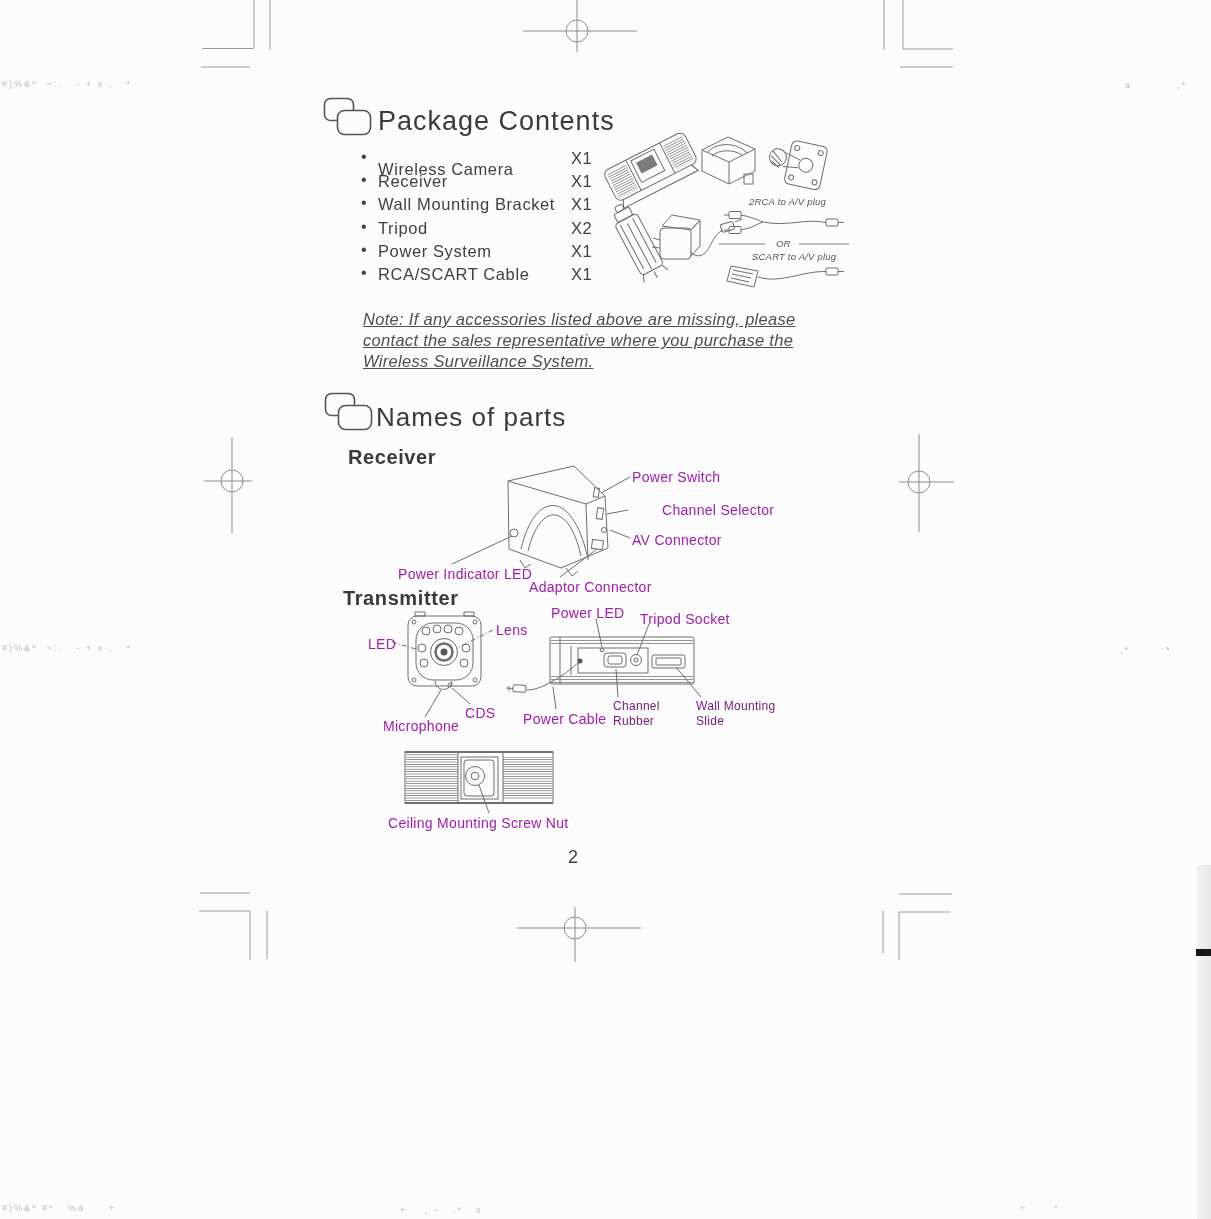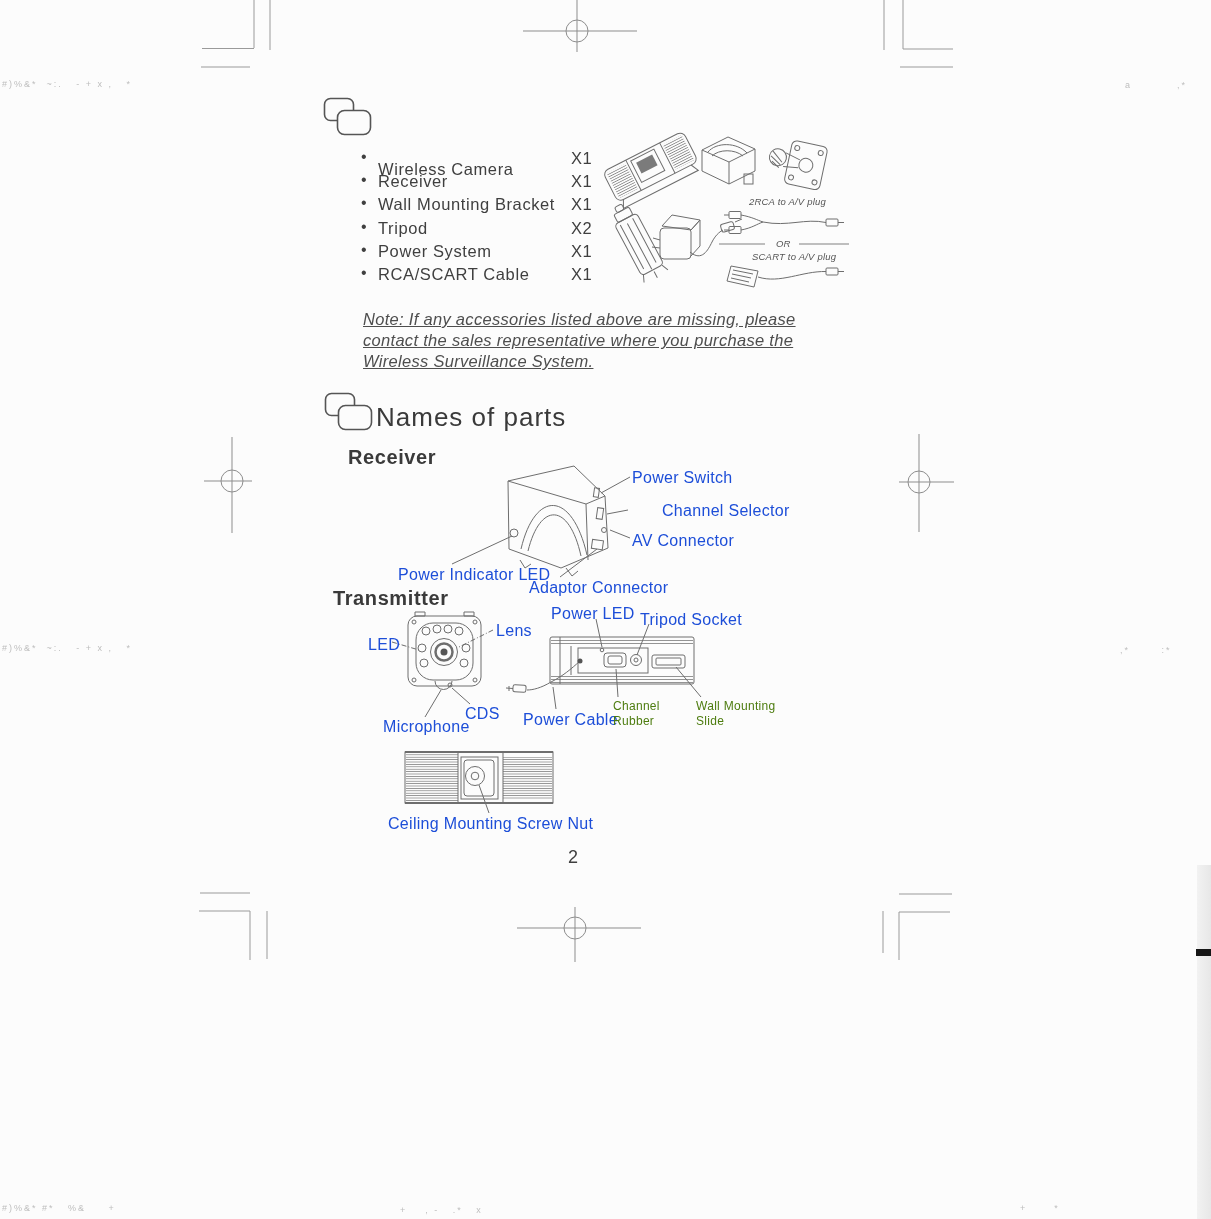--- a/index.html
+++ b/index.html
@@ -8,22 +8,22 @@
     background:#fcfcfc; overflow:hidden;
     font-family:"Liberation Sans", sans-serif; color:#454545;
   }
   .abs { position:absolute; }
   .h1 { font-size:27px; color:#3a3a3a; letter-spacing:1px; white-space:nowrap; }
   .subh { font-size:20px; font-weight:bold; color:#3a3a3a; letter-spacing:0.6px; white-space:nowrap; }
   .bullet { font-size:16px; color:#3f3f3f; }
   .li-label { font-size:16.5px; color:#3f3f3f; letter-spacing:0.6px; white-space:nowrap; }
   .li-qty { font-size:16.5px; color:#3f3f3f; letter-spacing:0.5px; }
   .note { font-size:16.5px; font-style:italic; color:#4e4e4e; line-height:1.28; letter-spacing:0.3px;text-decoration:underline; }
-  .dlabel { font-size:16px; color:#1d4ed8; letter-spacing:0.3px; white-space:nowrap; }
-  .dlabel-wrap { font-size:12px; color:#4d7c0f; letter-spacing:0.3px; line-height:1.25; }
+  .dlabel { font-size:14px; color:#a21caf; letter-spacing:0.3px; white-space:nowrap; }
+  .dlabel-wrap { font-size:12px; color:#701a75; letter-spacing:0.3px; line-height:1.25; }
   .slabel { font-size:9.5px; color:#555; letter-spacing:0.2px; white-space:nowrap;font-style:italic; }
   .pageno { font-size:18px; color:#3f3f3f; }
   .noise { font-size:9px; color:#8a8a8a; opacity:.55; filter:blur(.3px); letter-spacing:2px; white-space:pre; }
   .edge-strip { background:linear-gradient(to right,#f2f2f2,#e7e7e7); }
   .edge-bar { background:#161616; }
 </style>
 </head>
 <body>
 
 <div class="page">
@@ -246,20 +246,21 @@
       <path d="M458,752 V803"></path>
         <path d="M503,752 V803"></path>
       <rect x="461" y="757" width="37" height="42"></rect>
       <rect x="464" y="760" width="30" height="36" rx="3"></rect>
       <circle cx="475" cy="776" r="9.5"></circle>
         <circle cx="475" cy="776" r="3.8"></circle>
       <path d="M479,785 L489,813"></path>
     </g>
   </svg>
 
+  <div class="abs h1" style="left:378px;top:106px">Package Contents</div>
 
   <div class="abs" style="left:361px;top:148px">
     <div class="abs" style="left:0;top:0"><span class="bullet">•</span><span class="li-label abs" style="left:17px;top:12px">Wireless Camera</span><span class="li-qty abs" style="left:210px;top:1px">X1</span></div>
     <div class="abs" style="left:0;top:23px"><span class="bullet">•</span><span class="li-label abs" style="left:17px;top:1px">Receiver</span><span class="li-qty abs" style="left:210px;top:1px">X1</span></div>
     <div class="abs" style="left:0;top:46px"><span class="bullet">•</span><span class="li-label abs" style="left:17px;top:1px">Wall Mounting Bracket</span><span class="li-qty abs" style="left:210px;top:1px">X1</span></div>
     <div class="abs" style="left:0;top:70px"><span class="bullet">•</span><span class="li-label abs" style="left:17px;top:1px">Tripod</span><span class="li-qty abs" style="left:210px;top:1px">X2</span></div>
     <div class="abs" style="left:0;top:93px"><span class="bullet">•</span><span class="li-label abs" style="left:17px;top:1px">Power System</span><span class="li-qty abs" style="left:210px;top:1px">X1</span></div>
     <div class="abs" style="left:0;top:116px"><span class="bullet">•</span><span class="li-label abs" style="left:17px;top:1px">RCA/SCART Cable</span><span class="li-qty abs" style="left:210px;top:1px">X1</span></div>
   </div>
 
@@ -272,21 +273,21 @@
   <div class="abs h1" style="left:376px;top:402px;font-size:26px">Names of parts</div>
 
   <div class="abs subh" style="left:348px;top:446px">Receiver</div>
 
   <div class="abs dlabel" style="left:632px;top:469px">Power Switch</div>
   <div class="abs dlabel" style="left:662px;top:502px">Channel Selector</div>
   <div class="abs dlabel" style="left:632px;top:532px">AV Connector</div>
   <div class="abs dlabel" style="left:398px;top:566px">Power Indicator LED</div>
   <div class="abs dlabel" style="left:529px;top:579px">Adaptor Connector</div>
 
-  <div class="abs subh" style="left:333px;top:587px">Transmitter</div>
+  <div class="abs subh" style="left:343px;top:587px">Transmitter</div>
 
   <div class="abs dlabel" style="left:368px;top:636px">LED</div>
   <div class="abs dlabel" style="left:496px;top:622px">Lens</div>
   <div class="abs dlabel" style="left:465px;top:705px">CDS</div>
   <div class="abs dlabel" style="left:383px;top:718px">Microphone</div>
   <div class="abs dlabel" style="left:551px;top:605px">Power LED</div>
   <div class="abs dlabel" style="left:640px;top:611px">Tripod Socket</div>
   <div class="abs dlabel" style="left:523px;top:711px">Power Cable</div>
   <div class="abs dlabel-wrap" style="left:613px;top:699px;width:60px">Channel Rubber</div>
   <div class="abs dlabel-wrap" style="left:696px;top:699px;width:92px">Wall Mounting Slide</div>

